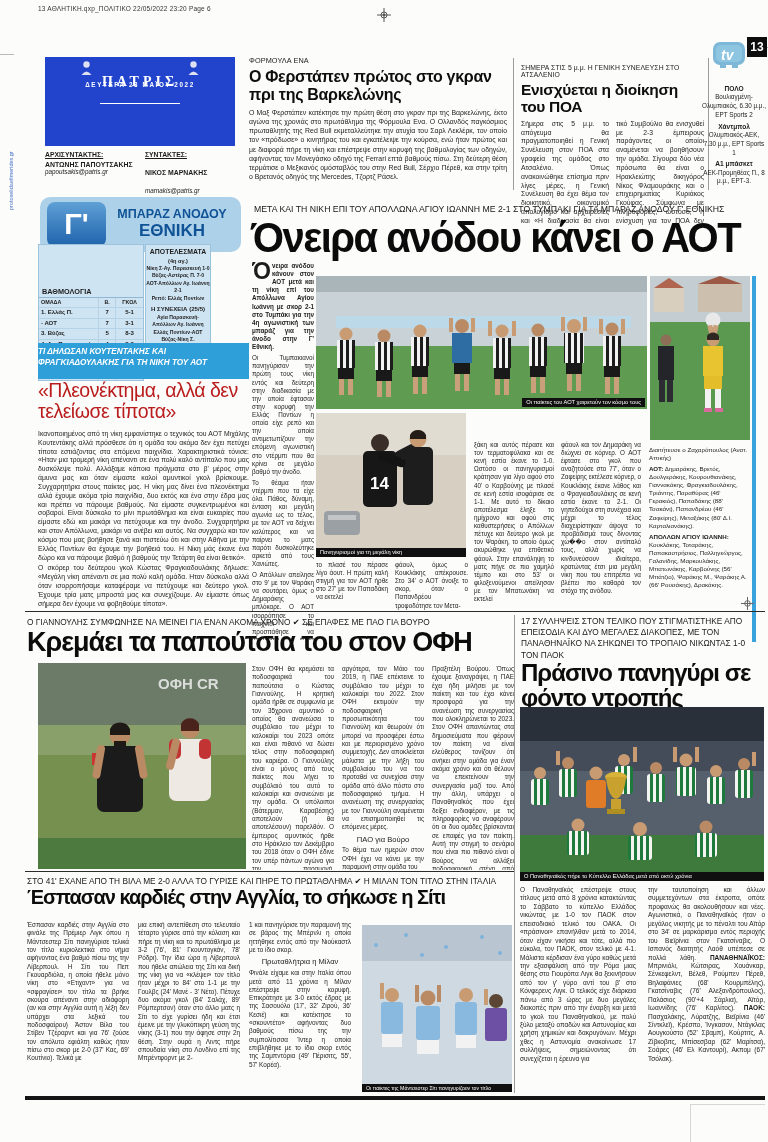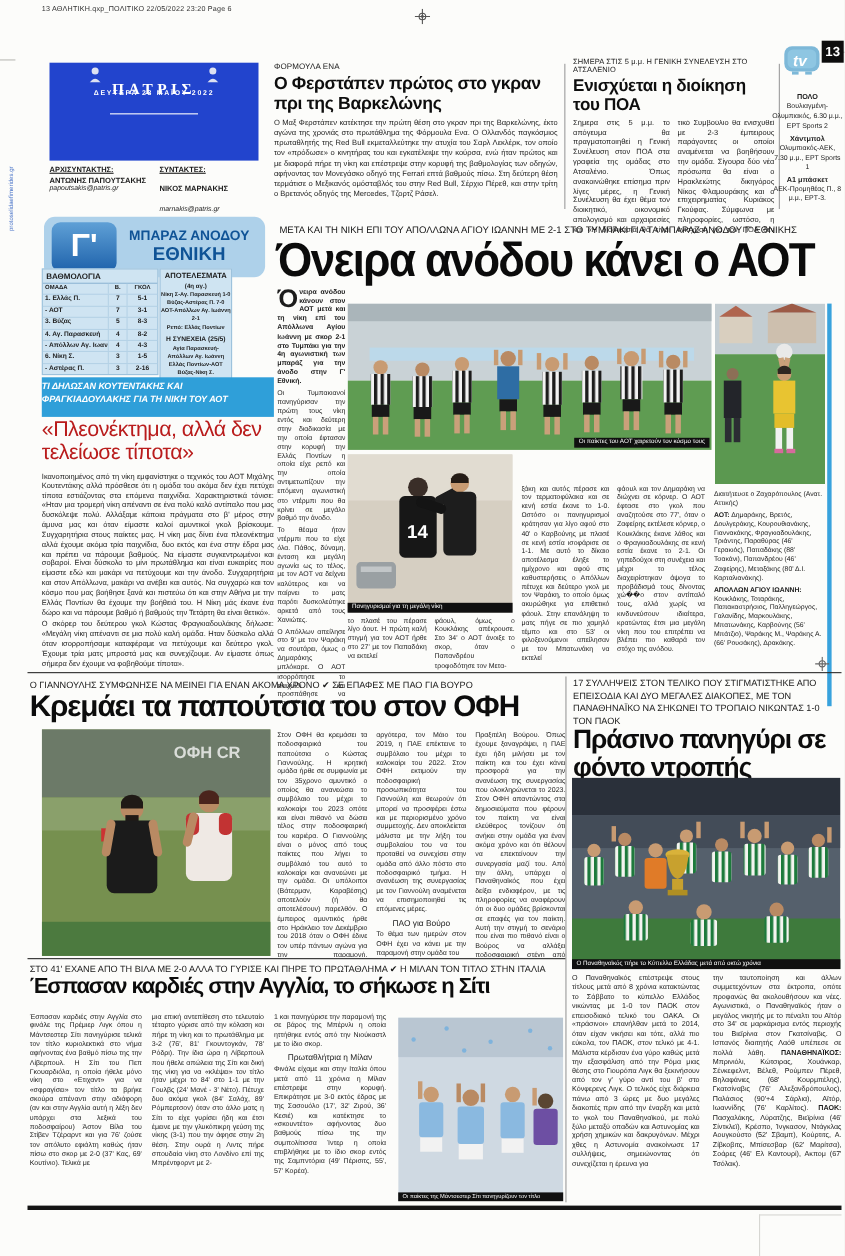--- a/index.html
+++ b/index.html
@@ -43,21 +43,21 @@
   .band-letter{left:47px;top:202px;width:59px;height:45px;border-radius:8px;
                background:linear-gradient(#5fa0d6,#1e62ab);color:#fff;font-size:29px;font-weight:bold;
                text-align:center;line-height:45px;}
   .band-l1{left:108px;top:207px;width:128px;text-align:center;font-size:12.5px;font-weight:bold;color:#0f5396;}
   .band-l2{left:108px;top:221px;width:128px;text-align:center;font-size:17px;font-weight:bold;color:#0f5396;}
   .main-kick{left:254px;top:204px;width:510px;font-size:8.7px;color:#161616;}
   .main-head{left:251px;top:213px;width:514px;font-size:40px;font-weight:800;letter-spacing:-1.5px;
              color:#0b0b0b;transform:scale(1,1.08);transform-origin:left top;white-space:nowrap;}
   
   .stand{left:38px;top:244px;width:104px;background:#cfe4f2;border:1px solid #9dc2dc;font-size:6px;}
-  .stand-title{font-size:7.3px;font-weight:bold;padding:2px 3px 1px;border-bottom:1px solid #8fb6d4;}
+  .stand-title{font-size:7.3px;font-weight:bold;padding:2px 3px 1px;border-bottom:1px solid #8fb6d4;margin-top:40px;}
   .srow{display:flex;border-bottom:1px solid #b5d2e6;line-height:9.4px;font-weight:bold;}
   .srow>span{padding:0 2px;overflow:hidden;white-space:nowrap;}
   .sc1{width:60px;}.sc2{width:13px;border-left:1px solid #b5d2e6;text-align:center;}
   .sc3{width:25px;border-left:1px solid #b5d2e6;text-align:center;}
   .shead{font-size:5.4px;}
   .results{left:145px;top:244px;width:64px;background:#cfe4f2;border:1px solid #9dc2dc;
            text-align:center;font-size:5.1px;font-weight:bold;line-height:1.45;padding-bottom:2px;}
   .res-title{font-size:6.9px;padding-top:2px;}
   .res-sub{font-size:5.6px;}
   .res-next{font-size:6.1px;margin-top:3px;}
@@ -132,21 +132,21 @@
     </div>
   </div>
 
   <div class="abs" style="left:249px;top:56px;width:258px">
     <div class="kick">ΦΟΡΜΟΥΛΑ ΕΝΑ</div>
     <div class="h-top" style="margin:3px 0 4px">Ο Φερστάπεν πρώτος στο γκραν πρι της Βαρκελώνης</div>
     <div class="body-sm jt" style="height:98px">Ο Μαξ Φερστάπεν κατέκτησε την πρώτη θέση στο γκραν πρι της Βαρκελώνης, έκτο αγώνα της χρονιάς στο πρωτάθλημα της Φόρμουλα Ενα. Ο Ολλανδός παγκόσμιος πρωταθλητής της Red Bull εκμεταλλεύτηκε την ατυχία του Σαρλ Λεκλέρκ, τον οποίο τον «πρόδωσε» ο κινητήρας του και εγκατέλειψε την κούρσα, ενώ ήταν πρώτος και με διαφορά πήρε τη νίκη και επέστρεψε στην κορυφή της βαθμολογίας των οδηγών, αφήνοντας τον Μονεγάσκο οδηγό της Ferrari επτά βαθμούς πίσω. Στη δεύτερη θέση τερμάτισε ο Μεξικανός ομόσταβλός του στην Red Bull, Σέρχιο Πέρεθ, και στην τρίτη ο Βρετανός οδηγός της Mercedes, Τζορτζ Ράσελ.</div>
   </div>
   <div class="abs vr" style="left:513px;top:58px;height:132px"></div>
 
-  <div class="abs" style="left:521px;top:53px;width:183px">
+  <div class="abs" style="left:521px;top:64px;width:183px">
     <div class="kick" style="font-size:6.8px">ΣΗΜΕΡΑ ΣΤΙΣ 5 μ.μ. Η ΓΕΝΙΚΗ ΣΥΝΕΛΕΥΣΗ ΣΤΟ ΑΤΣΑΛΕΝΙΟ</div>
     <div class="h-top" style="margin:3px 0 4px;font-size:15.5px">Ενισχύεται η διοίκηση του ΠΟΑ</div>
     <div class="cols" style="gap:7px">
       <div class="c jt" style="width:88px;height:105px;font-size:6.8px">Σήμερα στις 5 μ.μ. το απόγευμα θα πραγματοποιηθεί η Γενική Συνέλευση στον ΠΟΑ στα γραφεία της ομάδας στο Ατσαλένιο. Όπως ανακοινώθηκε επίσημα πριν λίγες μέρες, η Γενική Συνέλευση θα έχει θέμα τον διοικητικό, οικονομικό απολογισμό και αρχαιρεσίες και «Η διαδικασία θα είναι κλειστή και δικαίωμα συμμετοχής θα έχουν τα μέλη ταμειακώς τακτοποιημένα». Όλα δείχνουν ότι ο Γιώργος Λέλεκας θα παραμείνει στην προεδρία, ενώ το Διοικη-</div>
       <div class="c jt" style="width:88px;height:105px;font-size:6.8px">τικό Συμβούλιο θα ενισχυθεί με 2-3 έμπειρους παράγοντες οι οποίοι αναμένεται να βοηθήσουν την ομάδα. Σίγουρα δύο νέα πρόσωπα θα είναι ο Ηρακλειώτης δικηγόρος Νίκος Φλαμουράκης και ο επιχειρηματίας Κυριάκος Γκούφας. Σύμφωνα με πληροφορίες, ωστόσο, η ενίσχυση για τον ΠΟΑ δεν σταματάει εκεί, καθώς η αναζήτηση ανεύρεσης νέων ανθρώπων που θα στηρίξουν την προσπάθεια ενόψει της νέας περιόδου συνεχίζεται.</div>
     </div>
   </div>
   <div class="abs vr" style="left:708px;top:58px;height:132px"></div>
 
   <svg class="abs" style="left:712px;top:40px" width="34" height="28" viewBox="0 0 34 28">

